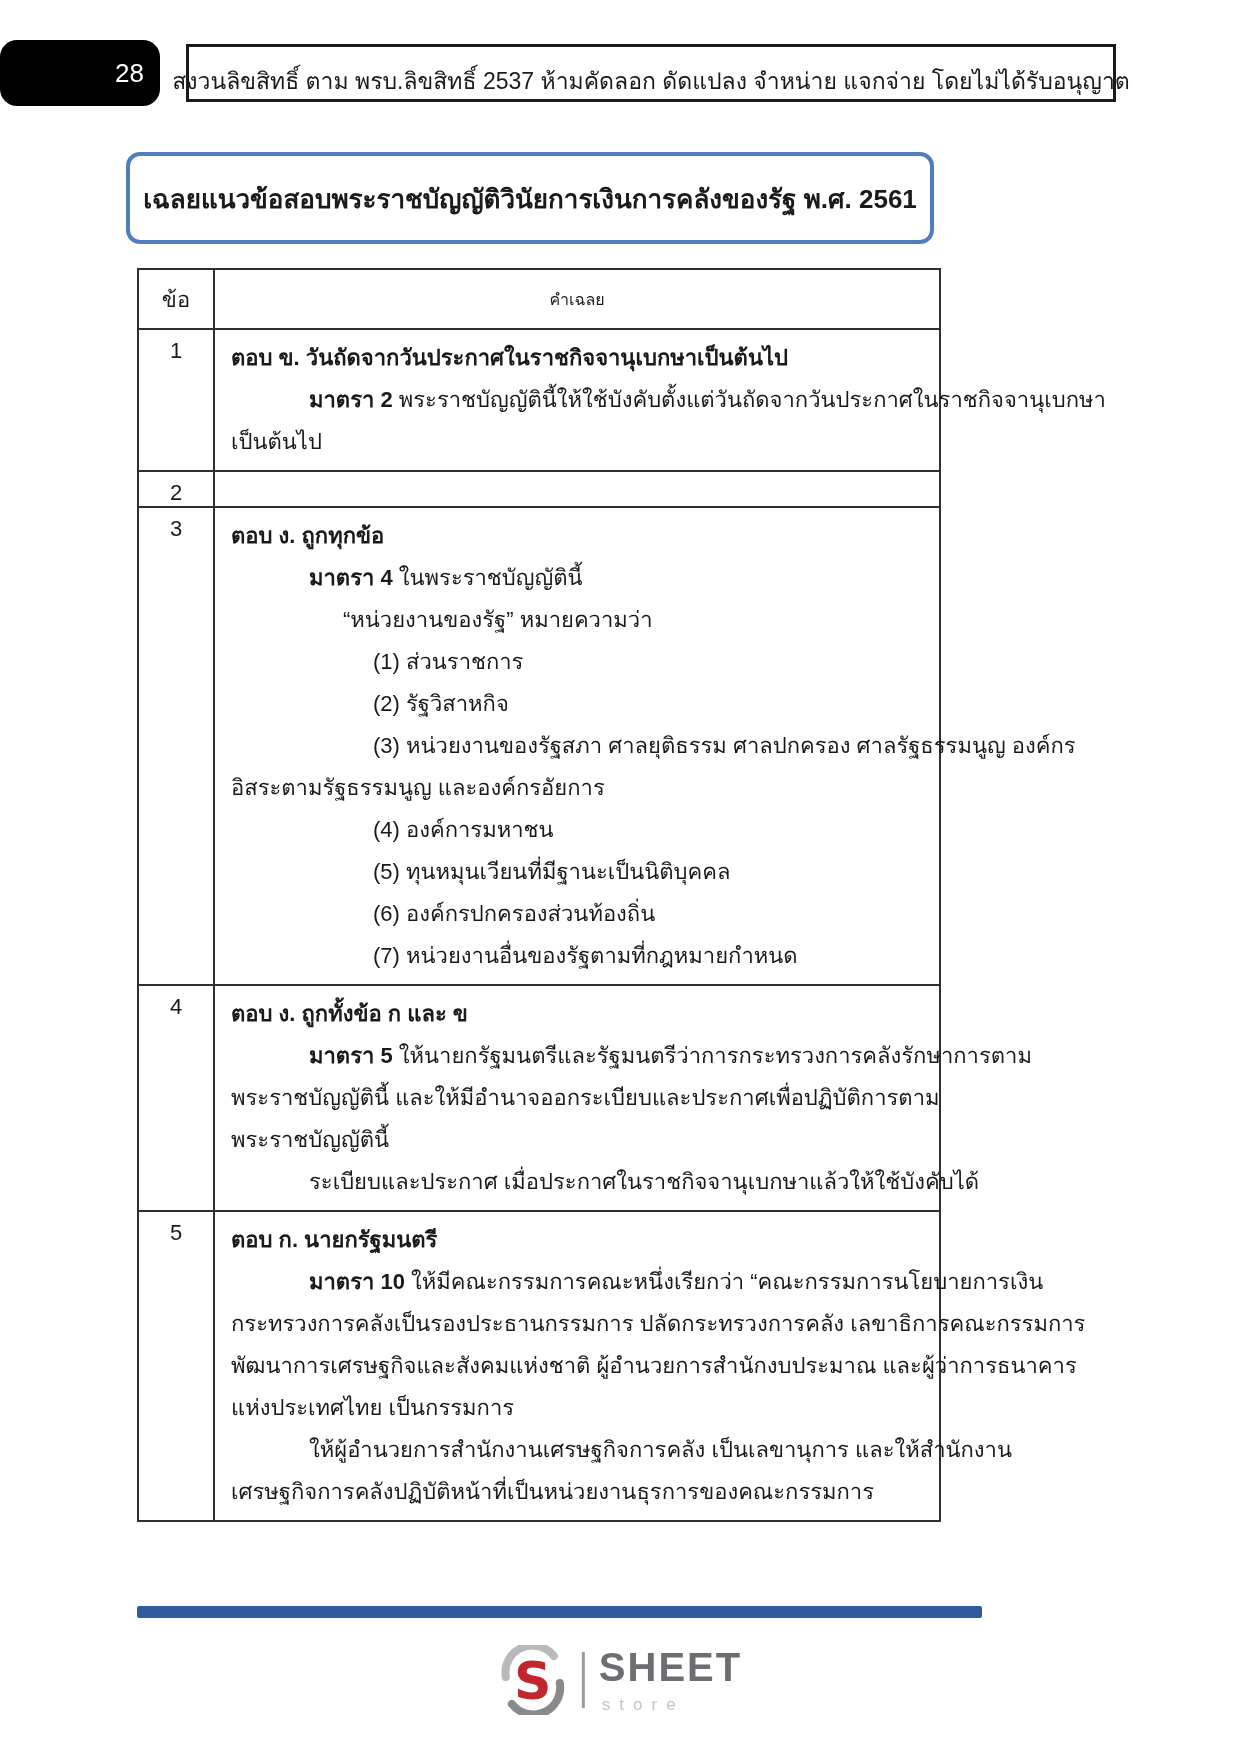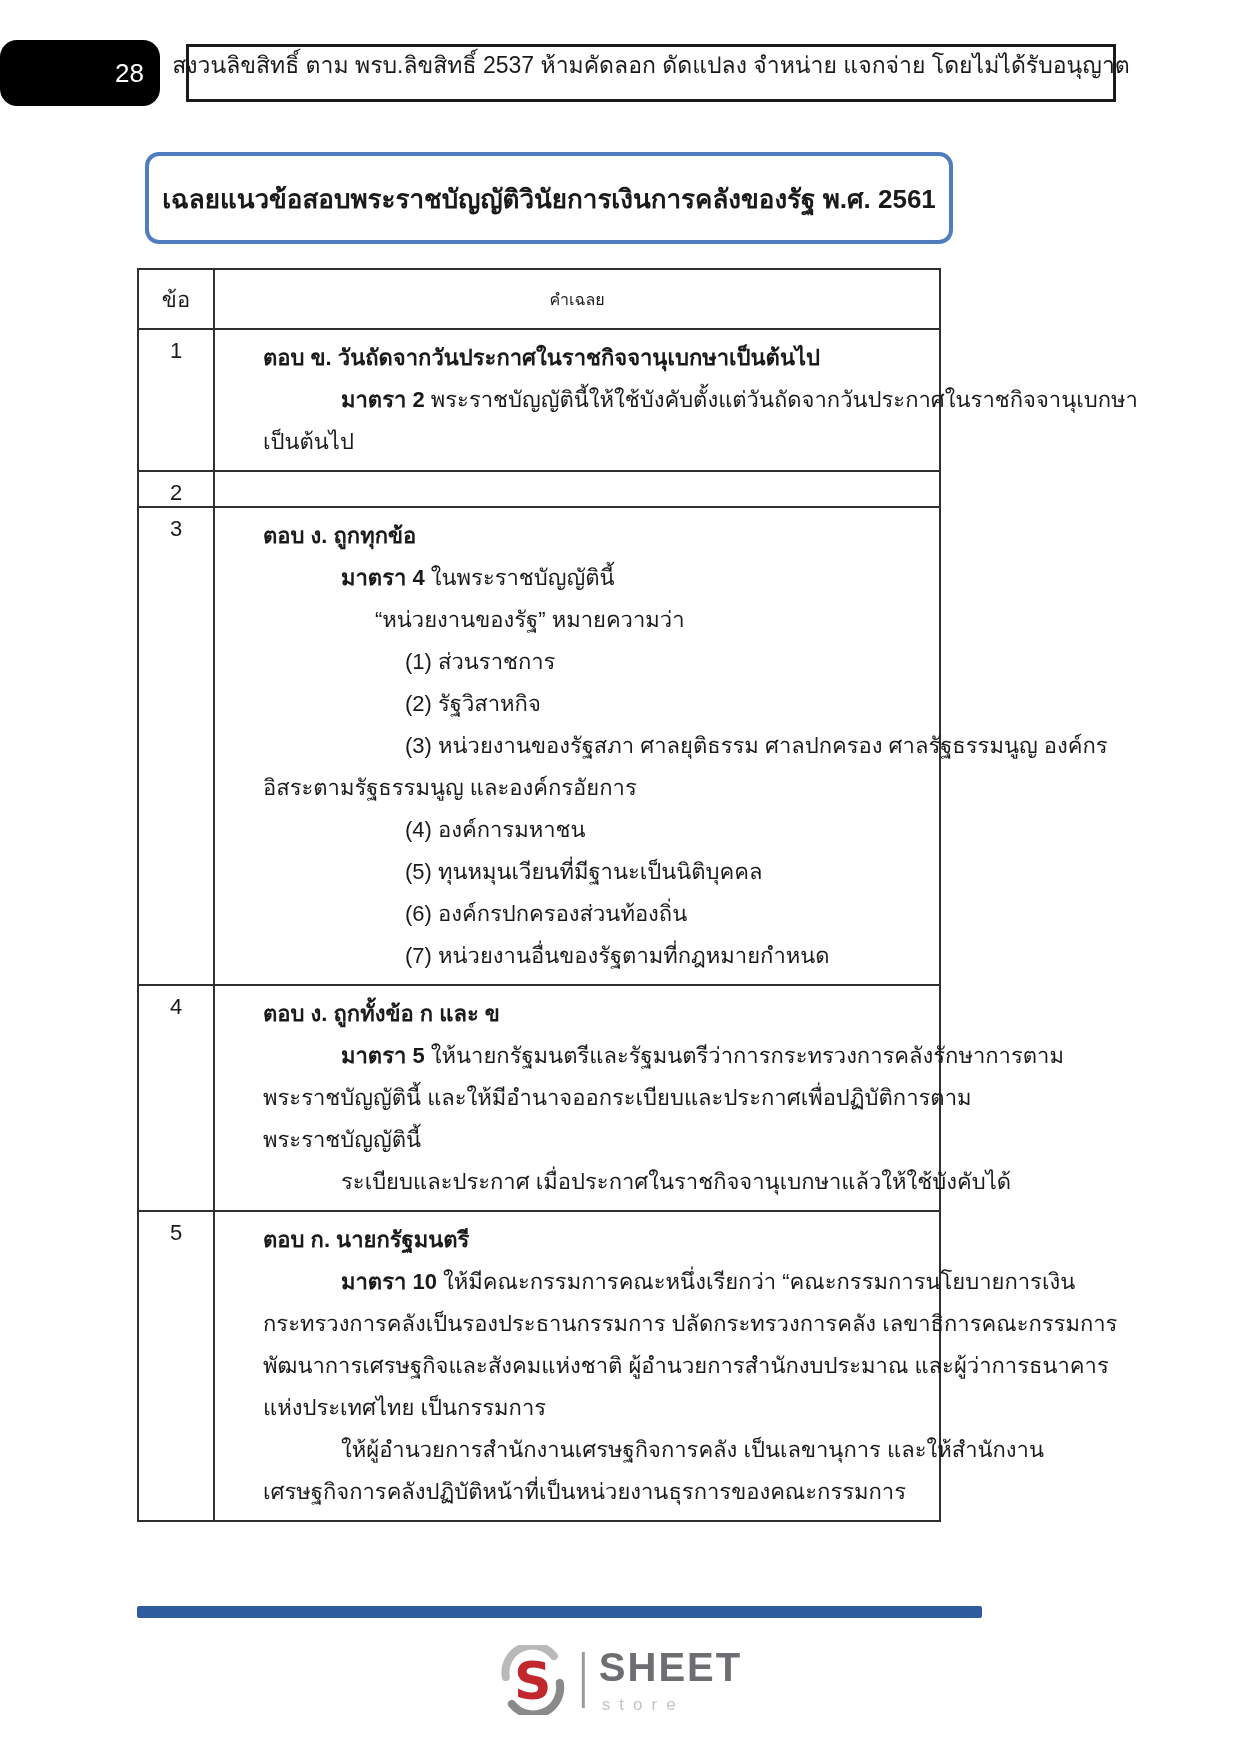--- a/index.html
+++ b/index.html
@@ -10,44 +10,44 @@
   }
   
   .pageno-box{
     position:absolute;left:0;top:40px;width:160px;height:66px;background:#000;
     color:#fff;display:flex;align-items:center;justify-content:flex-end;
     padding-right:16px;box-sizing:border-box;font-size:26px;border-radius:17px;
   }
   .copyright-box{
     position:absolute;left:186px;top:44px;width:930px;height:58px;
     border:3px solid #1a1a1a;box-sizing:border-box;
-    display:flex;align-items:flex-start;justify-content:center;
+    display:flex;align-items:flex-end;justify-content:center;
     font-size:23px;white-space:nowrap;
   }
   
   .title-box{
-    position:absolute;left:145px;top:152px;width:808px;height:92px;
+    position:absolute;left:126px;top:152px;width:808px;height:92px;
     border:4px solid #4f7dbe;border-radius:14px;box-sizing:border-box;
     display:flex;align-items:center;justify-content:center;
     font-size:26px;font-weight:bold;
   }
   
   .tbl{
     position:absolute;left:137px;top:268px;width:804px;
     border:2px solid #2f2f2f;box-sizing:border-box;background:#fff;
   }
   .trow{display:flex;border-top:2px solid #2f2f2f;}
   .trow:first-child{border-top:none;}
   .c1{
     width:76px;flex:none;border-right:2px solid #2f2f2f;box-sizing:border-box;
     text-align:center;font-size:22px;padding-top:8px;
   }
   .c2{flex:1;padding:7px 14px 7px 16px;box-sizing:border-box;}
   .hdr .c1,.hdr .c2{padding:0;display:flex;align-items:center;justify-content:center;height:58px;}
-  .ln{line-height:42px;font-size:22px;white-space:nowrap;margin-left:32px;}
+  .ln{line-height:42px;font-size:22px;white-space:nowrap;}
   .ln b{font-weight:bold;}
   .ans{font-weight:bold;}
   .ind-m{padding-left:78px;}   
   .ind-q{padding-left:112px;}  
   .ind-i{padding-left:142px;}  
   
   .footer-line{
     position:absolute;left:137px;top:1606px;width:845px;height:12px;
     background:#2e5c9f;border-radius:2px;
   }

